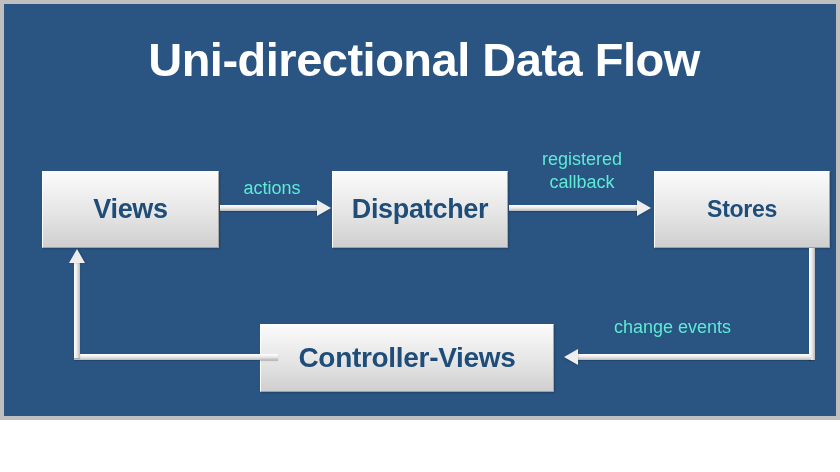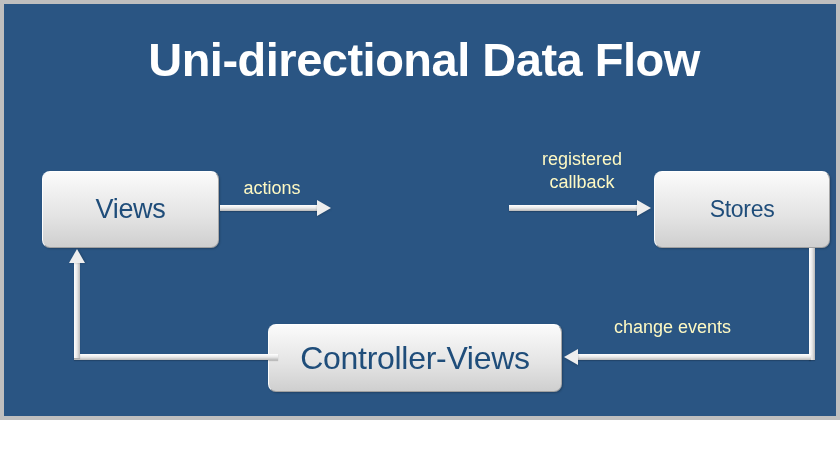--- a/index.html
+++ b/index.html
@@ -46,35 +46,34 @@
     border-top: 1px solid #ffffff;
     border-left: 1px solid #fdfdfd;
     border-right: 1px solid #a8a8a8;
     border-bottom: 1px solid #a0a0a0;
     box-shadow: 1px 1px 2px rgba(0,0,0,0.22);
     display: flex;
     align-items: center;
     justify-content: center;
     box-sizing: border-box;
     color: #1f4d7a;
-    font-weight: normal;
+    font-weight: bold;
     letter-spacing: -0.3px;
-    border-radius: 8px;
   }
   .node-label { color: #1f4d7a; }
 
   #node-views      { left: 38px;  top: 167px; width: 177px; height: 77px; font-size: 27px; }
   #node-dispatcher { left: 328px; top: 167px; width: 176px; height: 77px; font-size: 27px; }
   #node-stores     { left: 650px; top: 167px; width: 176px; height: 77px; font-size: 23px; }
-  #node-controller { left: 264px; top: 320px; width: 294px; height: 68px; font-size: 32px; }
+  #node-controller { left: 256px; top: 320px; width: 294px; height: 68px; font-size: 28px; }
 
   
   .edge-label {
     position: absolute;
-    color: #fef9c3;
+    color: #5eead4;
     font-size: 18px;
     font-weight: normal;
     line-height: 1.25;
     text-align: center;
     white-space: pre-line;
   }
   #label-actions    { left: 218px; top: 173px; width: 100px; }
   #label-registered { left: 508px; top: 144px; width: 140px; }
   #label-event      { left: 78px;  top: 312px; width: 165px; text-align: left; }
   #label-change     { left: 610px; top: 312px; width: 180px; text-align: left; }
@@ -140,20 +139,23 @@
 
 <div id="slide">
   <div id="inner">
 
     <div class="title">Uni-directional Data Flow</div>
 
     <div class="node" id="node-views">
       <span class="node-label">Views</span>
     </div>
 
+    <div class="node" id="node-dispatcher">
+      <span class="node-label">Dispatcher</span>
+    </div>
 
     <div class="node" id="node-stores">
       <span class="node-label">Stores</span>
     </div>
 
     <div class="node" id="node-controller">
       <span class="node-label">Controller-Views</span>
     </div>
 
     <div class="edge-label" id="label-actions">actions</div>

